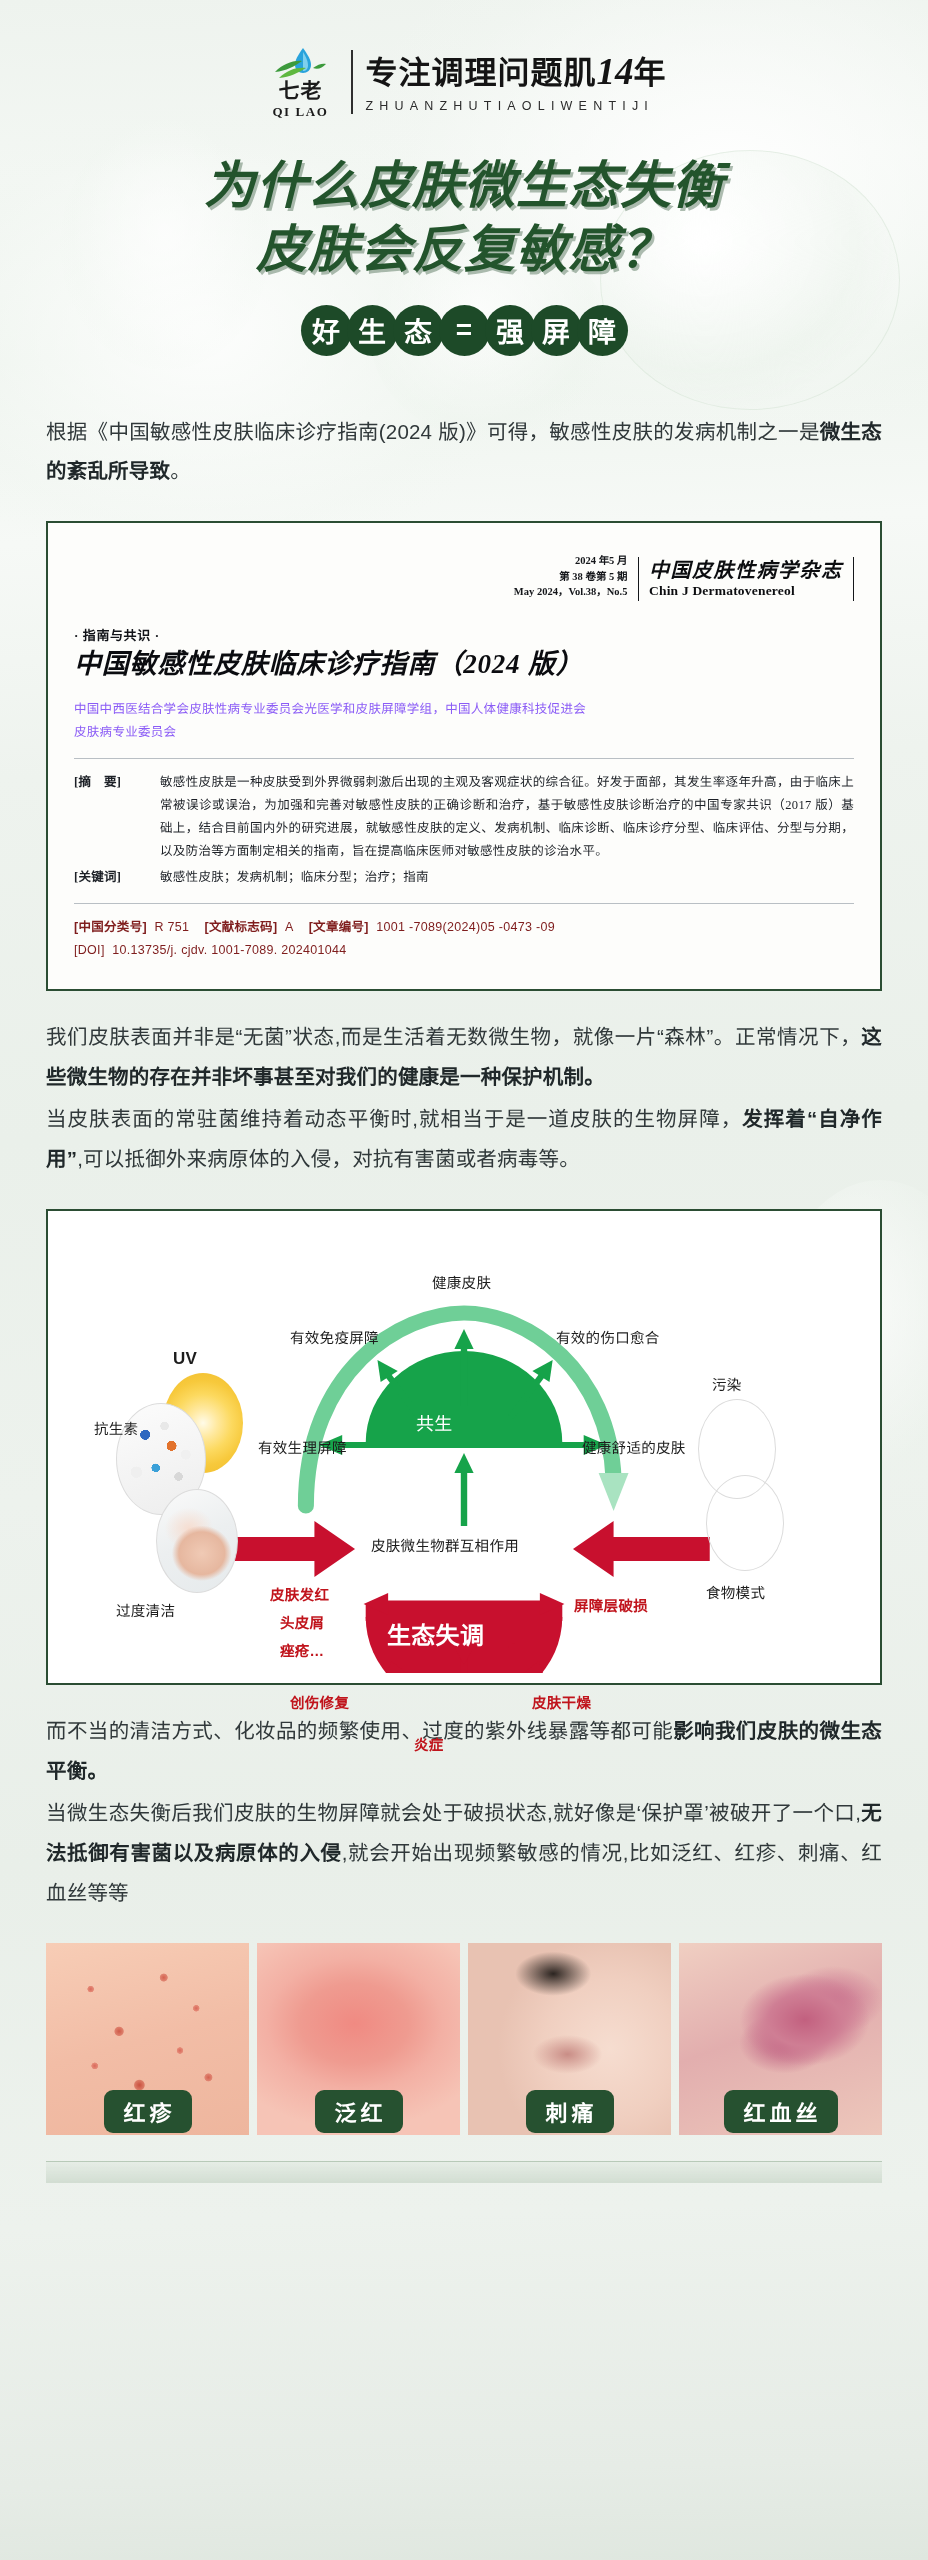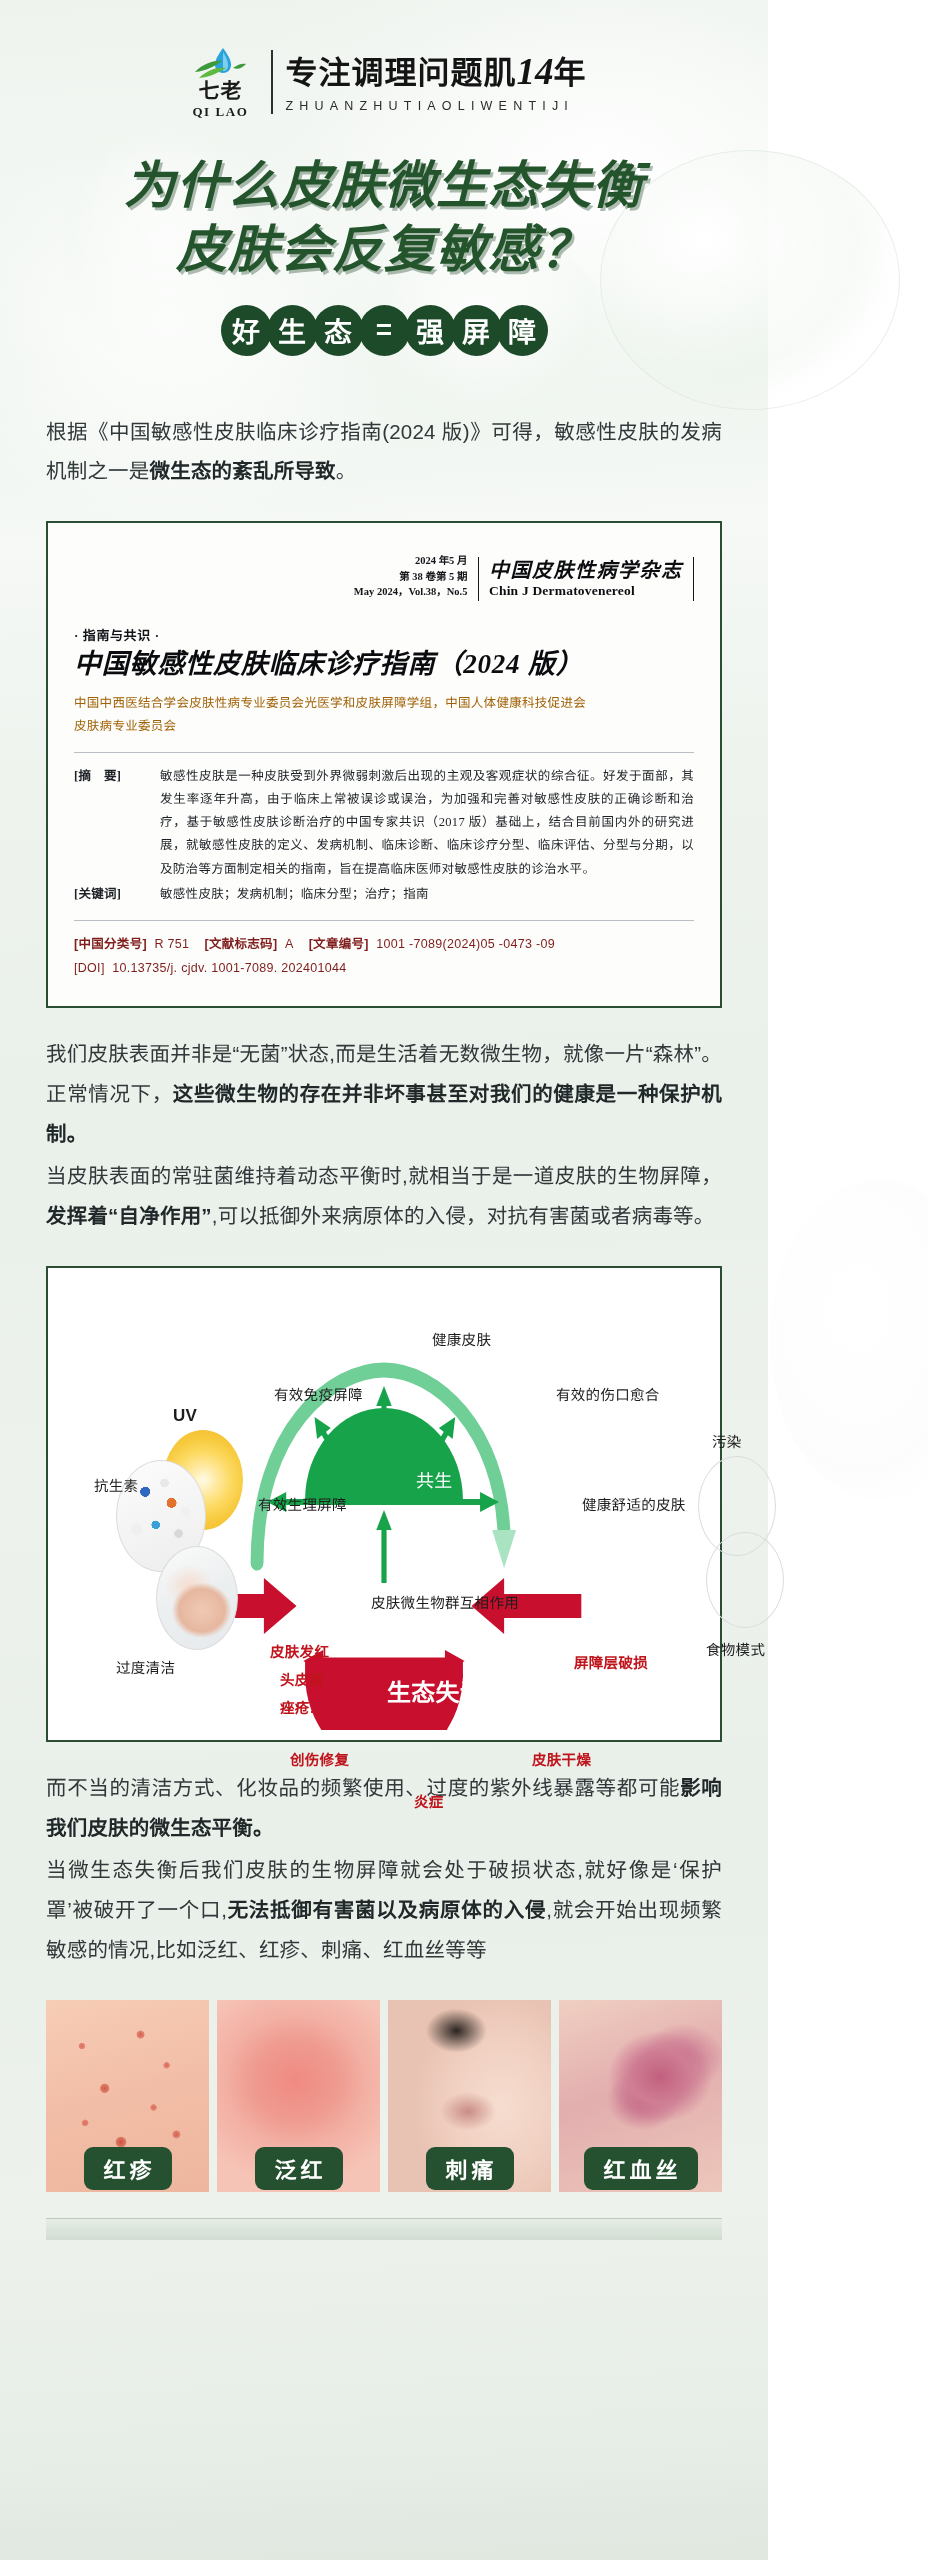--- a/index.html
+++ b/index.html
@@ -12,21 +12,21 @@
   body {
     font-family: "Liberation Sans", "DejaVu Sans", sans-serif;
     width: 928px;
     min-height: 2560px;
     position: relative;
     overflow-x: hidden;
   }
 
   .page {
     position: relative;
-    width: 768px;
+    width: 928px;
     min-height: 2560px;
     background:
       radial-gradient(ellipse 520px 380px at 78% 7%, rgba(255,255,255,0.95) 0%, rgba(244,248,244,0.2) 60%, rgba(0,0,0,0) 75%),
       radial-gradient(ellipse 420px 300px at 22% 13%, rgba(255,255,255,0.85) 0%, rgba(240,246,240,0.15) 65%, rgba(0,0,0,0) 80%),
       linear-gradient(178deg, #eef3ee 0%, #f3f7f3 7%, #eef4ee 14%, #f6f9f6 21%, #eef3ee 30%,
                       #eaf0ea 44%, #edf2ed 58%, #e9efe9 72%, #edf2ed 86%, #e6ece6 96%, #dfe7df 100%);
   }
 
   
   .blob {
@@ -261,23 +261,23 @@
     font-weight: bold;
     color: #0b0c10;
     letter-spacing: 0.8px;
     line-height: 1.25;
     margin-top: 4px;
     font-style: italic;
   }
   .journal-authors {
     font-family: "Liberation Serif", "DejaVu Serif", serif;
     font-size: 12.5px;
-    color: #a16207;
+    color: #8b5cf6;
     line-height: 1.85;
-    margin-top: 10px;
+    margin-top: 16px;
     letter-spacing: 0.3px;
   }
   .journal-hr {
     height: 1px;
     background: #b9bfc4;
     margin: 14px 0 12px 0;
   }
   .abs-row {
     display: flex;
     font-family: "Liberation Serif", "DejaVu Serif", serif;
@@ -595,21 +595,21 @@
 
         <div class="photo-oval sk-pills" style="left:58px;top:182px;width:90px;height:112px;"></div>
 
         <div class="photo-oval sk-hands" style="left:98px;top:268px;width:82px;height:104px;"></div>
 
         <div class="photo-oval sk-pollution" style="left:640px;top:178px;width:78px;height:100px;"></div>
 
         <div class="photo-oval sk-burger" style="left:648px;top:254px;width:78px;height:96px;"></div>
 
         <div class="dlabel" style="left:374px;top:50px;">健康皮肤</div>
-        <div class="dlabel" style="left:216px;top:105px;">有效免疫屏障</div>
+        <div class="dlabel" style="left:232px;top:105px;">有效免疫屏障</div>
         <div class="dlabel" style="left:498px;top:105px;">有效的伤口愈合</div>
         <div class="dlabel" style="left:200px;top:215px;">有效生理屏障</div>
         <div class="dlabel" style="left:524px;top:215px;">健康舒适的皮肤</div>
         <div class="dlabel white-sm" style="left:358px;top:188px;">共生</div>
         <div class="dlabel" style="left:313px;top:313px;">皮肤微生物群互相作用</div>
 
         <div class="dlabel" style="left:115px;top:128px;font-size:17px;font-weight:bold;">UV</div>
         <div class="dlabel" style="left:36px;top:196px;">抗生素</div>
         <div class="dlabel" style="left:58px;top:378px;">过度清洁</div>
         <div class="dlabel" style="left:654px;top:152px;">污染</div>

